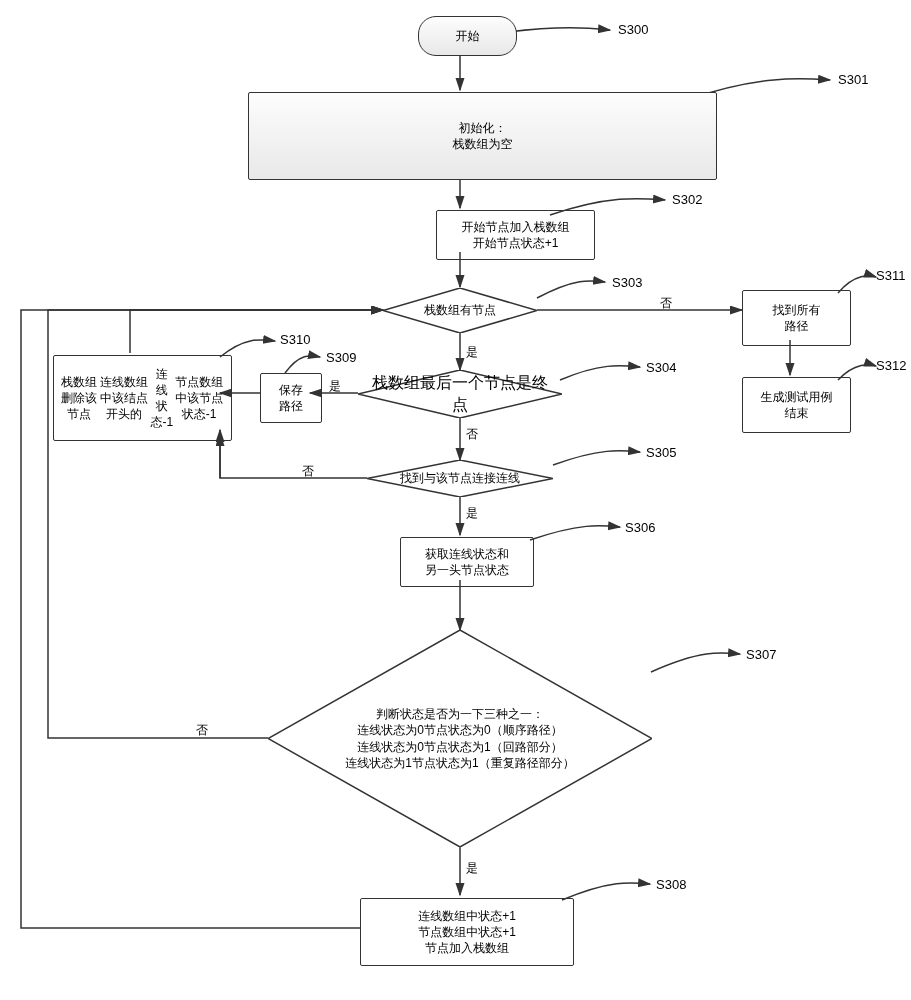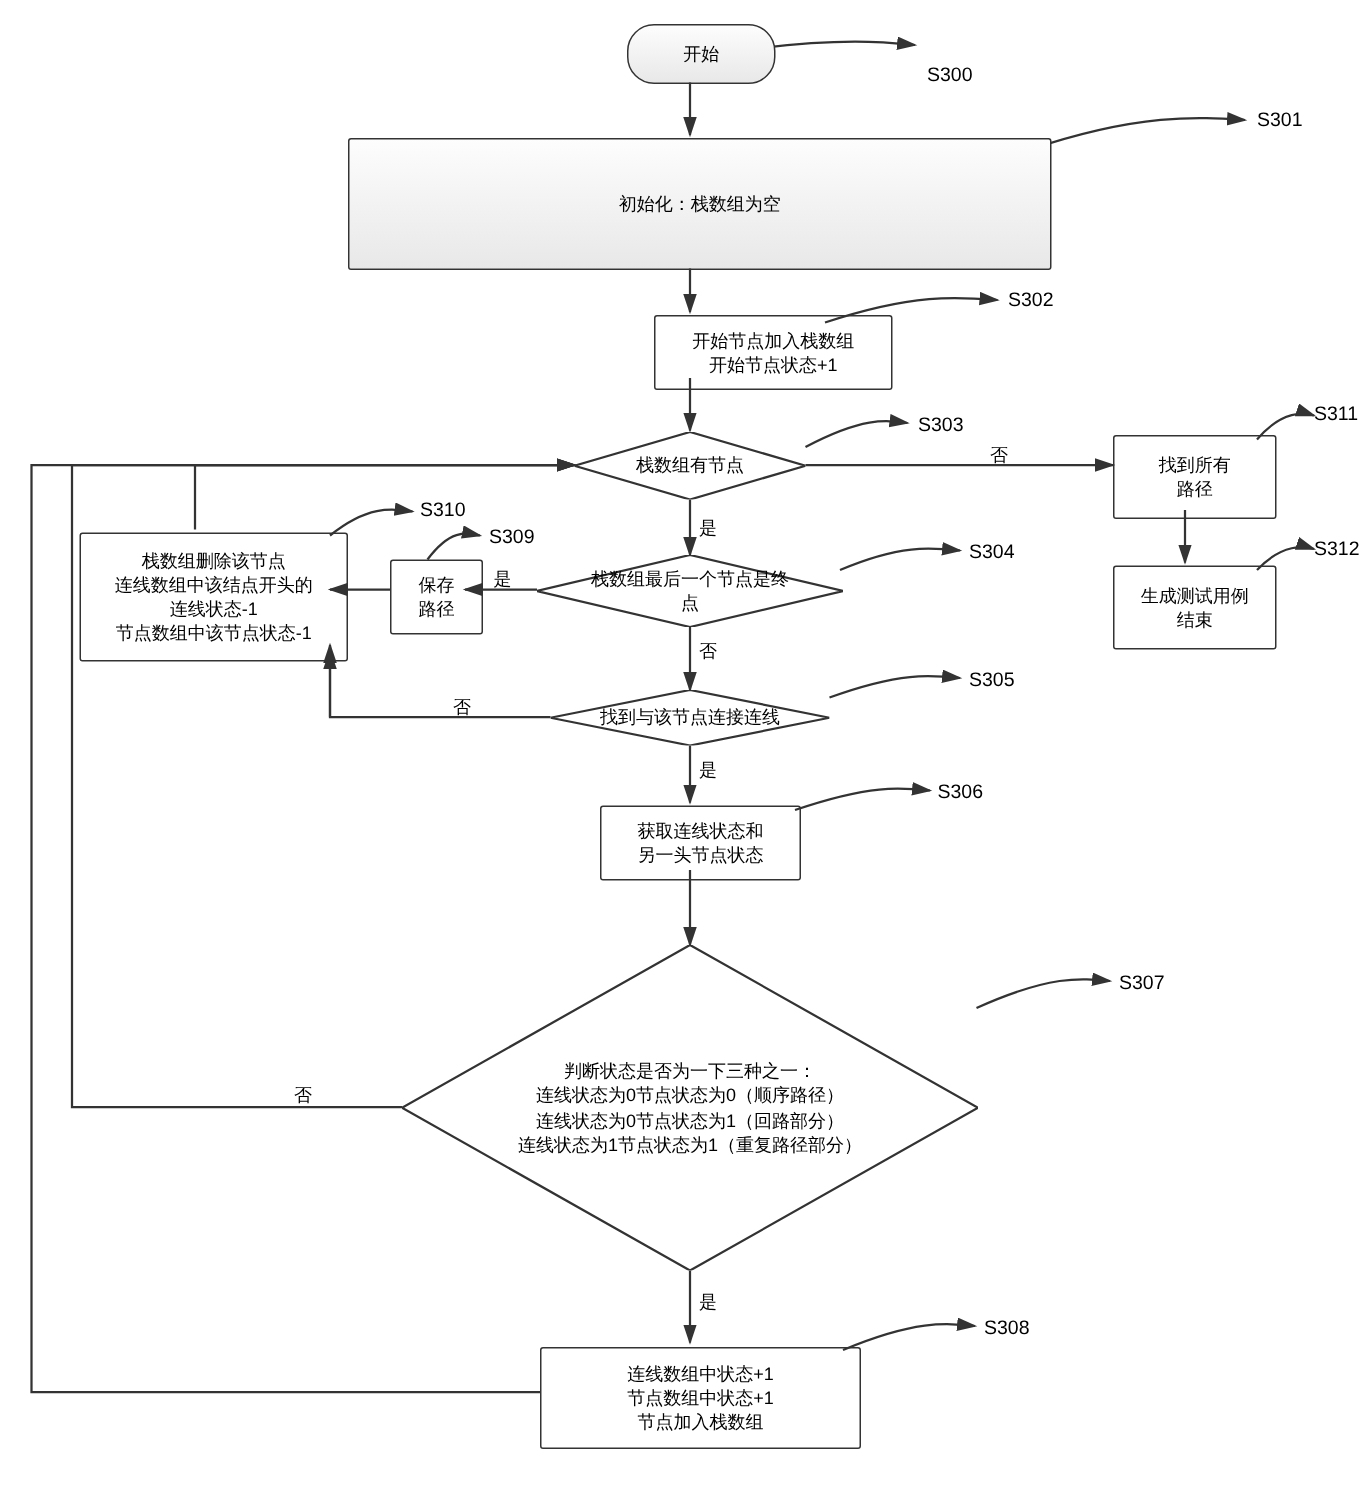--- a/index.html
+++ b/index.html
@@ -125,23 +125,23 @@
 
     <path d="M562,900 C610,880 630,882 650,884" marker-end=""></path>
 
     <path d="M360,928 L21,928 L21,310 L383,310"></path>
   </g>
 </svg>
 
 <div class="box terminator gradbox" style="left:418px; top:16px; width:85px; height:30px;">
   <span>开始</span>
 </div>
-<div class="label" style="left:618px; top:22px;margin-top:20px;">S300</div>
-
-<div class="box rect gradbox" style="left:232px; top:92px; width:455px; height:78px; flex-direction:row;">
+<div class="label" style="left:618px; top:22px;">S300</div>
+
+<div class="box rect gradbox" style="left:248px; top:92px; width:455px; height:78px; flex-direction:column;">
   <span>初始化：</span>
   <span>栈数组为空</span>
 </div>
 <div class="label" style="left:838px; top:72px;">S301</div>
 
 <div class="box rect" style="left:388px; top:210px; width:145px; height:40px; flex-direction:column;margin-left:48px;">
   <span>开始节点加入栈数组</span>
   <span>开始节点状态+1</span>
 </div>
 <div class="label" style="left:672px; top:192px;">S302</div>
@@ -165,36 +165,36 @@
 <div class="box terminator" style="left:742px; top:377px; width:95px; height:46px; flex-direction:column; border-radius:2px;">
   <span>生成测试用例</span>
   <span>结束</span>
 </div>
 <div class="label" style="left:876px; top:358px;">S312</div>
 
 <div class="diamond" style="left:358px; top:370px; width:204px; height:48px;">
   <svg class="dshape" viewBox="0 0 204 48" preserveAspectRatio="none">
       <polygon points="102,0 204,24 102,48 0,24" fill="#fff" stroke="#333" stroke-width="1.5"></polygon>
     </svg>
-  <div class="dtext" style="font-size:12px;">
+  <div class="dtext" style="font-size:16px;">
     <span>栈数组最后一个节点是终</span><br>
     <span>点</span>
   </div>
 </div>
 <div class="label" style="left:646px; top:360px;">S304</div>
 <div class="yn" style="left:329px; top:378px;">是</div>
 <div class="yn" style="left:466px; top:426px;">否</div>
 
 <div class="box rect" style="left:260px; top:373px; width:48px; height:40px; flex-direction:column;">
   <span>保存</span>
   <span>路径</span>
 </div>
 <div class="label" style="left:326px; top:350px;">S309</div>
 
-<div class="box rect" style="left:53px; top:355px; width:165px; height:76px; flex-direction:column;">
+<div class="box rect" style="left:53px; top:355px; width:165px; height:76px; flex-direction:row;">
   <span>栈数组删除该节点</span>
   <span>连线数组中该结点开头的</span>
   <span>连线状态-1</span>
   <span>节点数组中该节点状态-1</span>
 </div>
 <div class="label" style="left:280px; top:332px;">S310</div>
 
 <div class="diamond" style="left:367px; top:460px; width:186px; height:37px;">
   <svg class="dshape" viewBox="0 0 186 37" preserveAspectRatio="none">
       <polygon points="93,0 186,18.5 93,37 0,18.5" fill="#fff" stroke="#333" stroke-width="1.5"></polygon>

